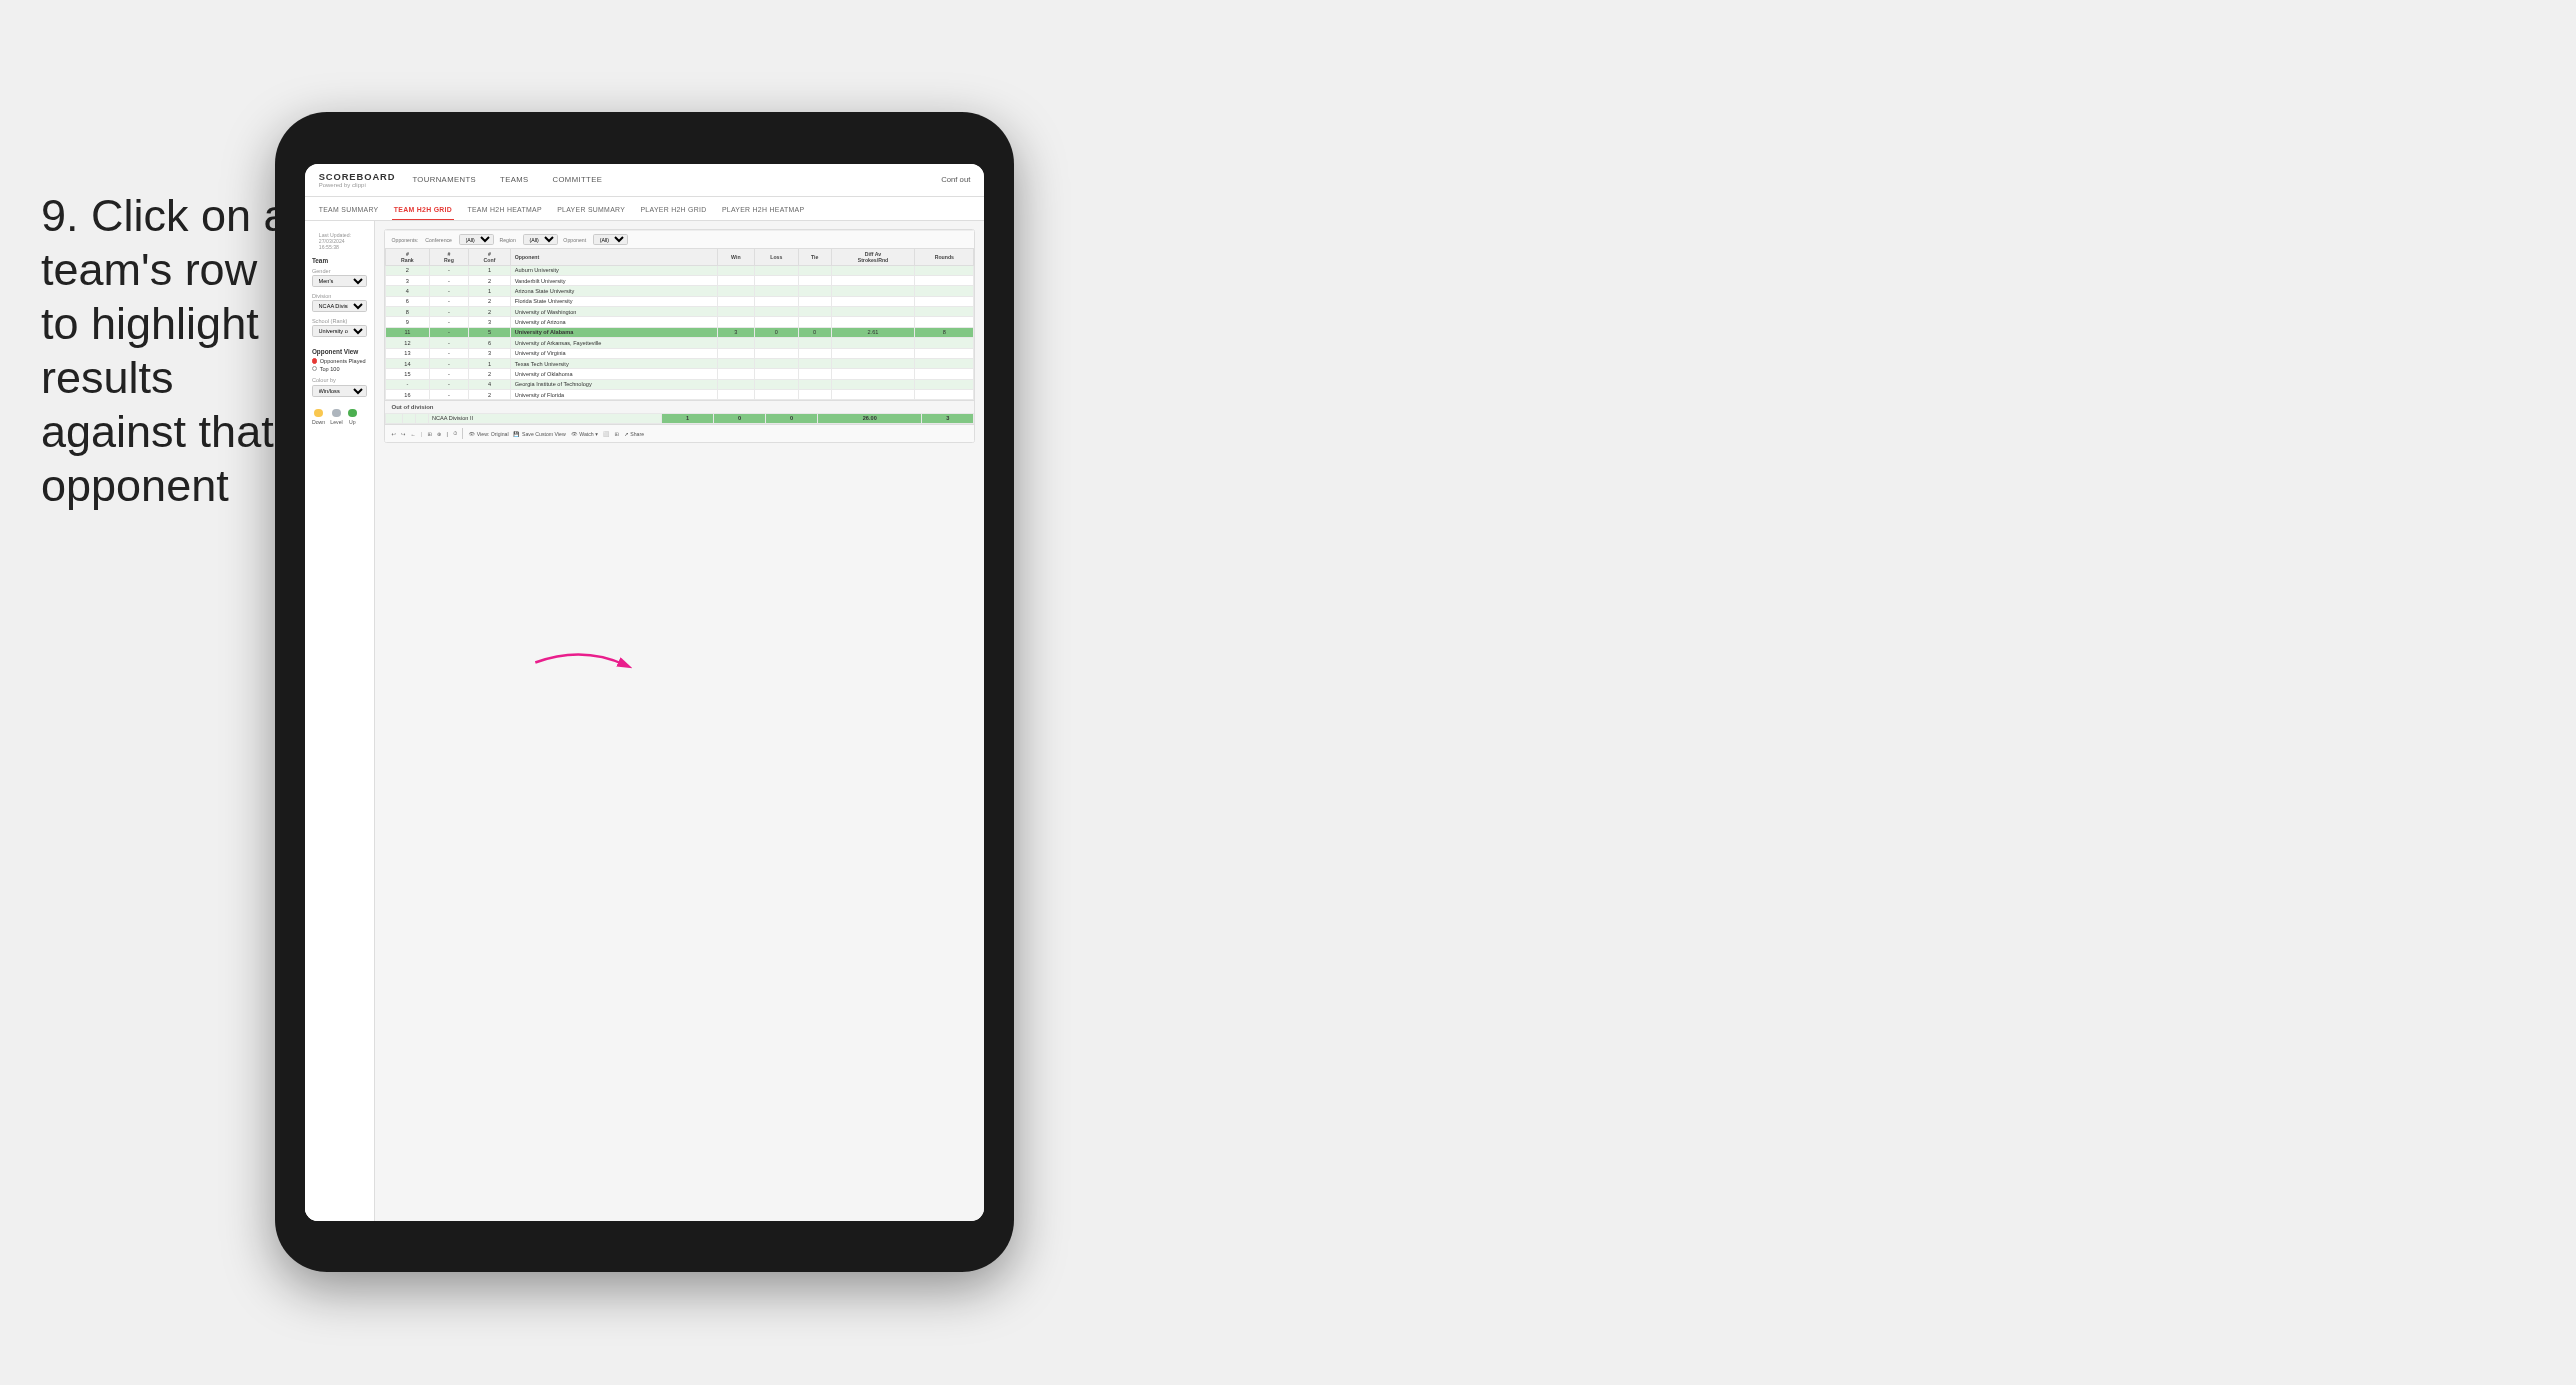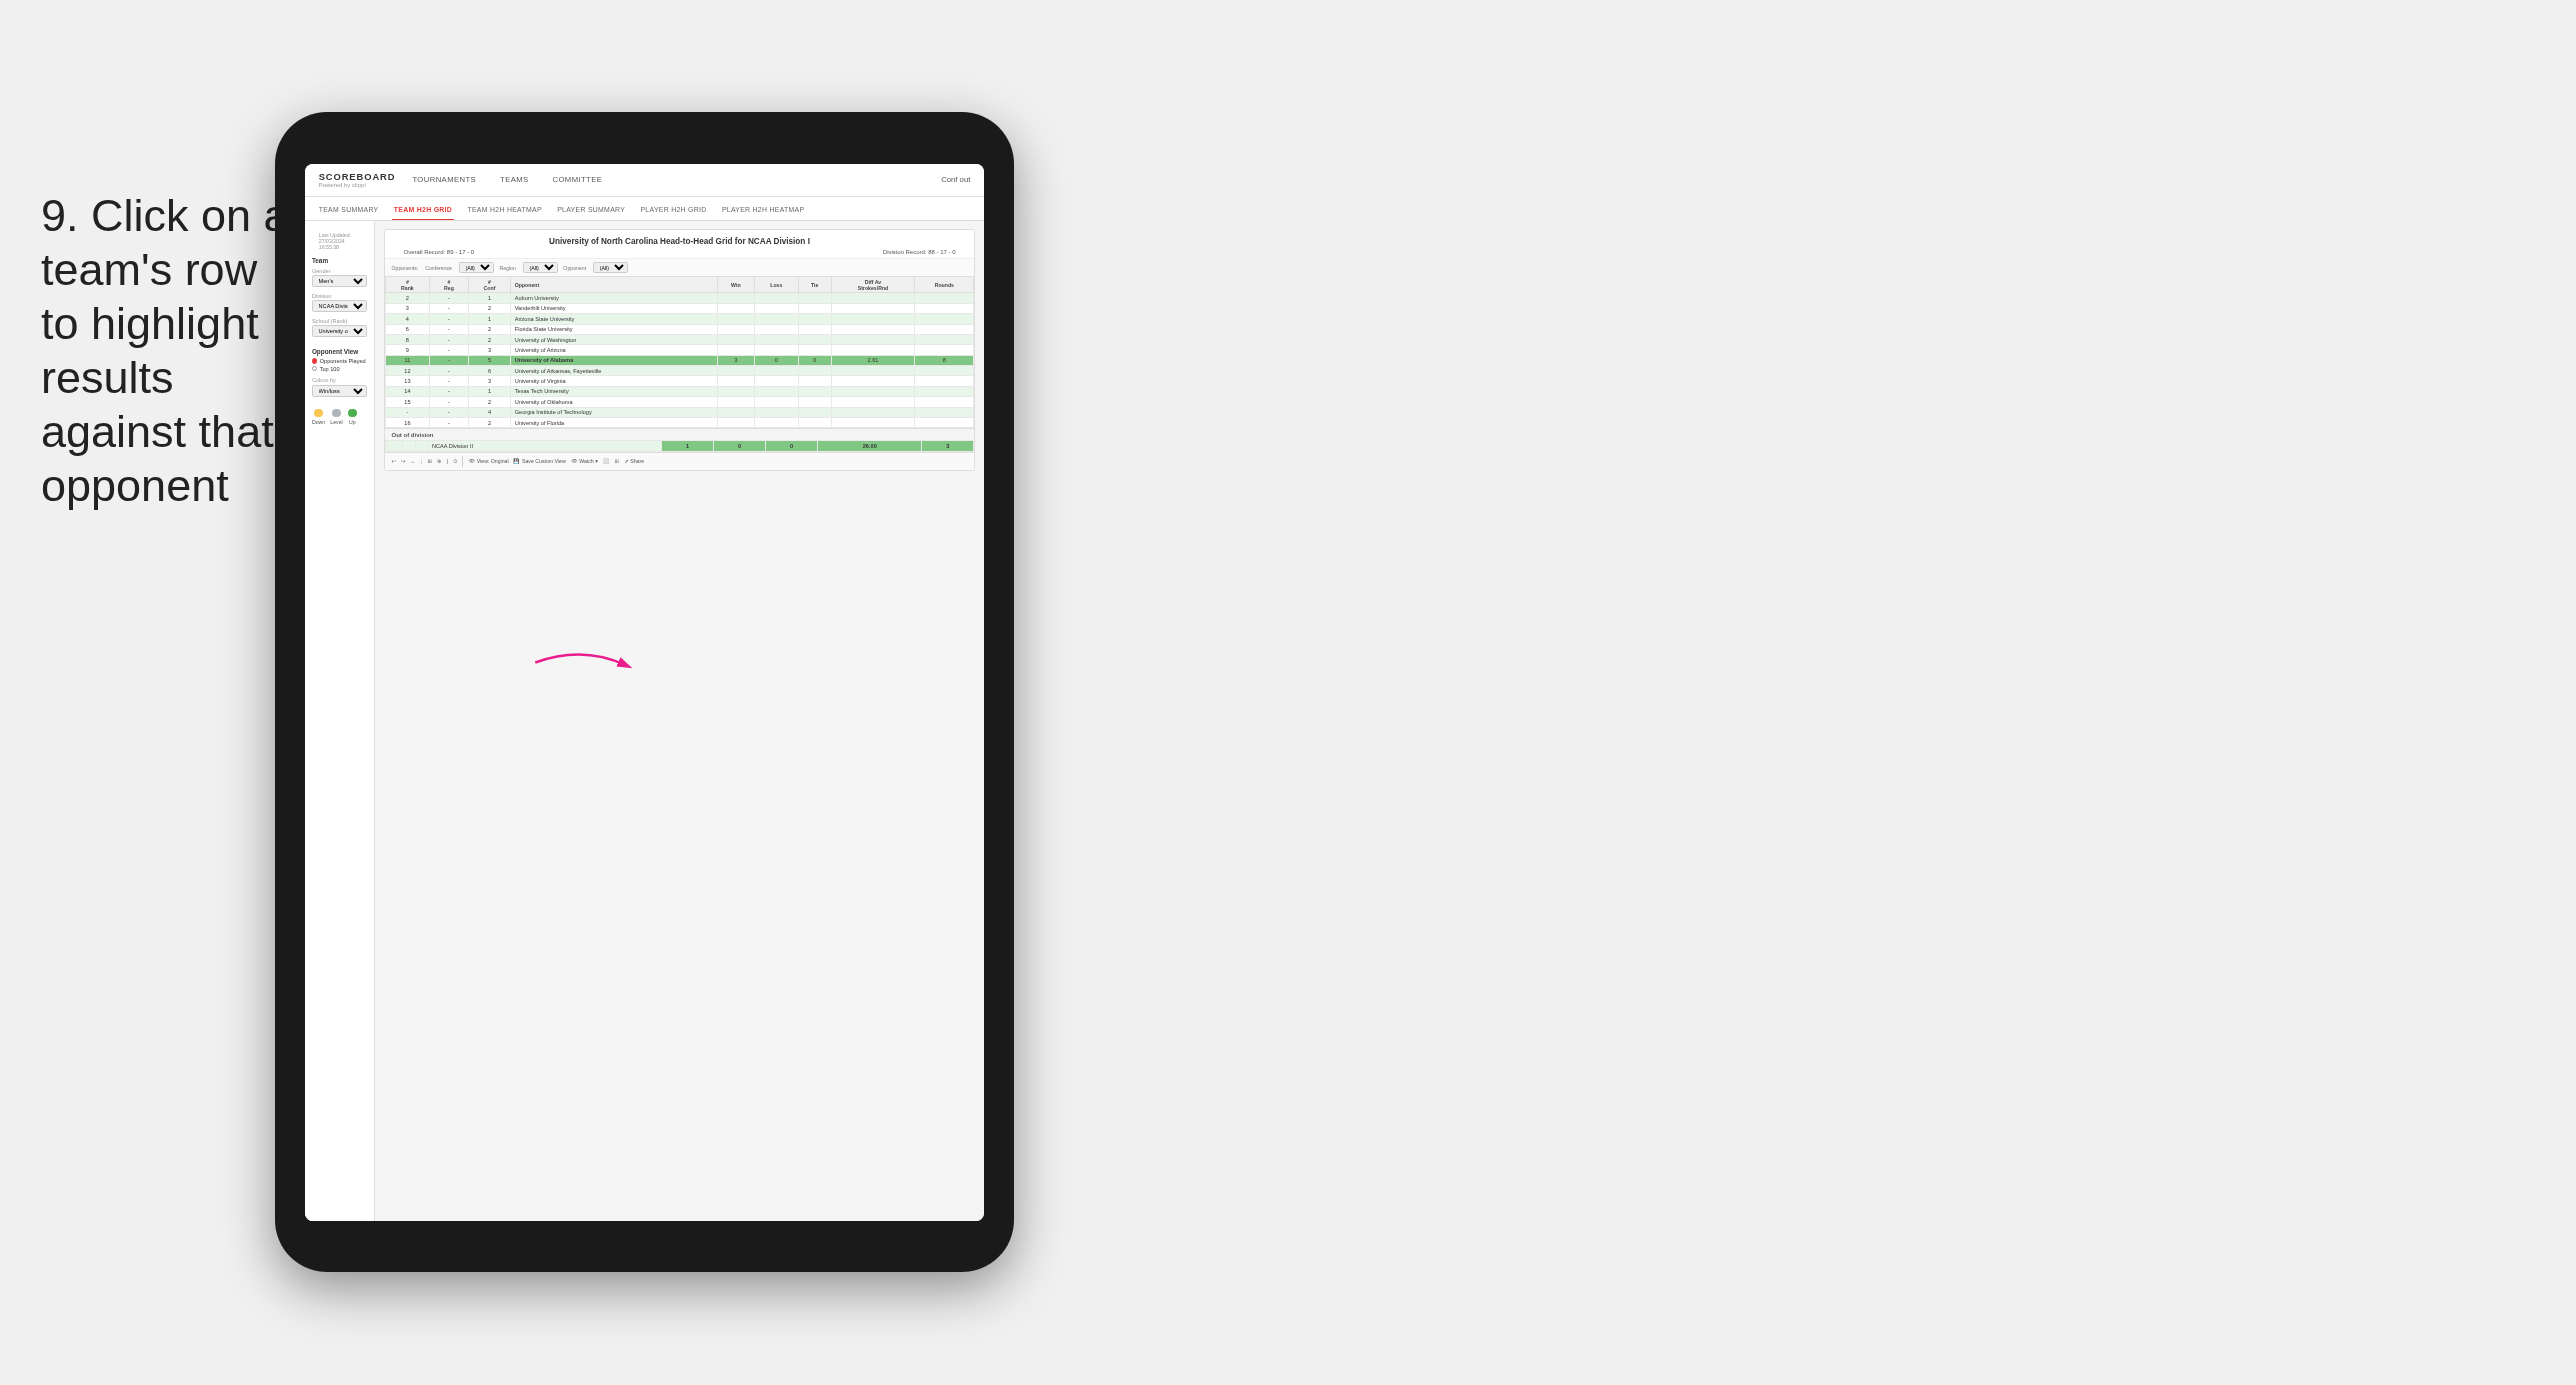--- a/index.html
+++ b/index.html
@@ -36,21 +36,21 @@
       box-shadow: 0 17px 52px rgba(0,0,0,0.4);
       display: flex;
       align-items: center;
       justify-content: center;
     }
 
     .tablet-screen {
       width: 679px;
       height: 1057px;
       background: #f5f5f5;
-      border-radius: 8px;
+      border-radius: 13px;
       overflow: hidden;
       position: relative;
     }
 
     
     .top-nav {
       background: #fff;
       border-bottom: 0.9px solid #ddd;
       display: flex;
       align-items: center;
@@ -459,27 +459,20 @@
           <div class="legend-item">
             <div class="legend-dot" style="background:#4caf50;"></div>
             <span>Up</span>
           </div>
         </div>
       </div>
 
       <div class="content-area">
         <div class="report-container">
 
-          <div class="report-header">
-            <div class="report-title">University of North Carolina Head-to-Head Grid for NCAA Division I</div>
-            <div class="report-records">
-              <span>Overall Record: 89 - 17 - 0</span>
-              <span>Division Record: 88 - 17 - 0</span>
-            </div>
-          </div>
 
           <div class="filter-row">
             <span class="filter-label">Opponents:</span>
             <span class="filter-label">Conference</span>
             <select class="filter-select">
               <option>(All)</option>
             </select>
             <span class="filter-label">Region</span>
             <select class="filter-select">
               <option>(All)</option>

